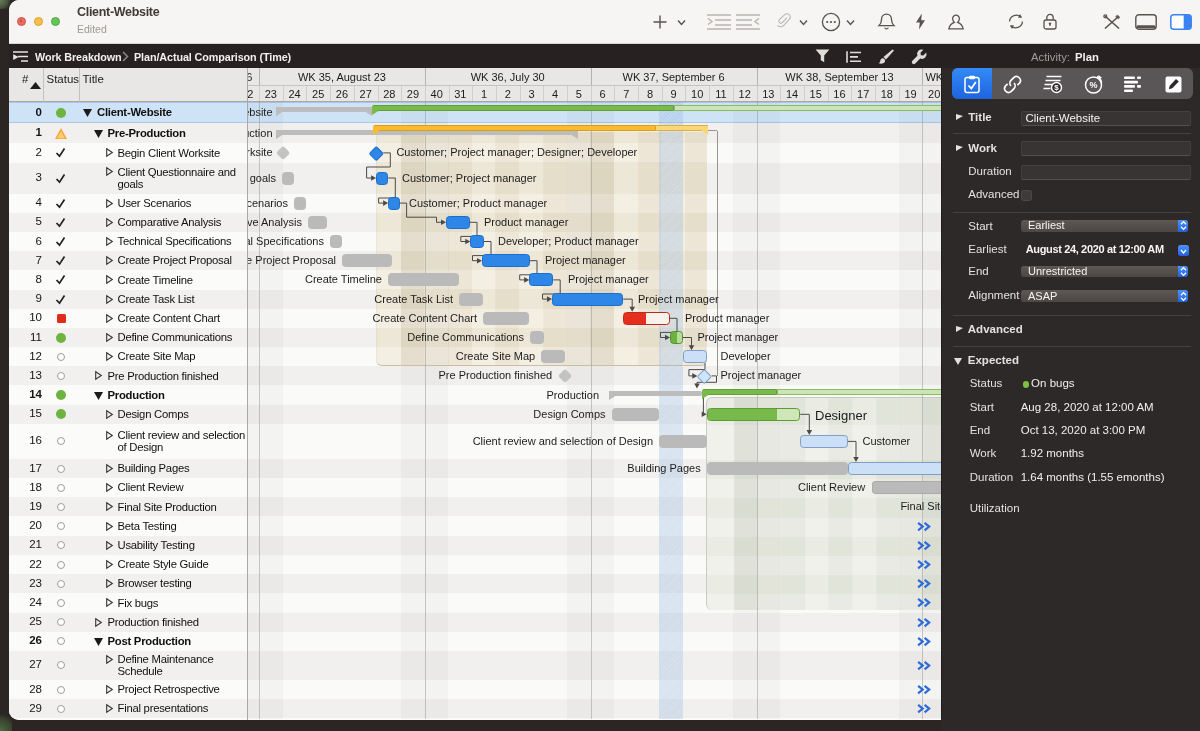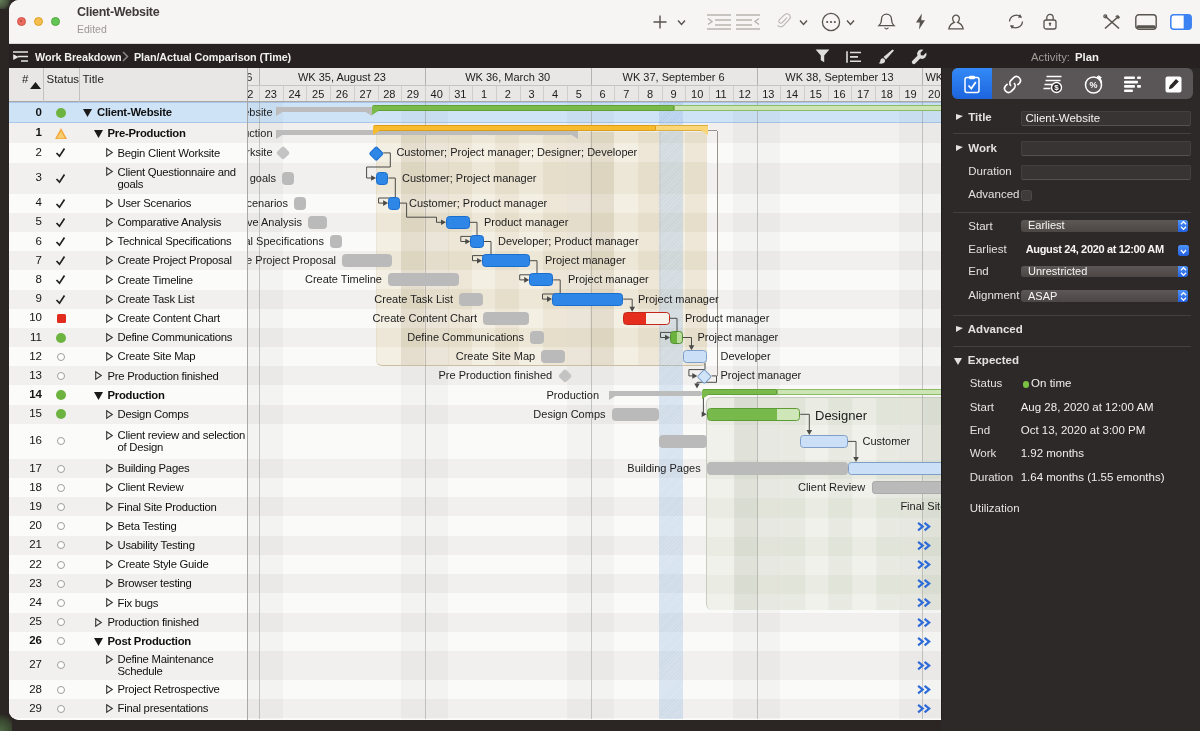--- a/index.html
+++ b/index.html
@@ -348,21 +348,21 @@
         <path d="M0.7 0.8L6.3 4.5 0.7 8.2z" stroke="#333" stroke-width="1.1" fill="none"></path>
       </svg>
       <div class="tx" style="left:108.5px;top:634.4500000000003px;font-size:11.3px;letter-spacing:-0.25px;font-weight:normal;color:#101010">Final presentations</div>
     </div>
     <div class="ab" style="left:237.5px;top:68px;width:1px;height:651.5px;background:#a9a8a5"></div>
     <div class="ab" style="left:239px;top:68px;width:693px;height:651.5px;background:#fafaf9;overflow:hidden">
       <div class="ab" style="left:0;top:0;width:100%;height:34.3px;background:#e8e7e5"></div>
       <div class="tx" style="left:-295.5px;top:3px;width:300px;text-align:right;font-size:11px;color:#1c1c1c">WK 34, August 16</div>
       <div class="tx" style="left:11.0px;top:3px;width:165.84px;text-align:center;font-size:11px;color:#1c1c1c">WK 35, August 23</div>
       <div class="ab" style="left:11.0px;top:0;width:1px;height:34.3px;background:#b3b2af"></div>
-      <div class="tx" style="left:176.8px;top:3px;width:165.84px;text-align:center;font-size:11px;color:#1c1c1c">WK 36, March 30</div>
+      <div class="tx" style="left:176.8px;top:3px;width:165.84px;text-align:center;font-size:11px;color:#1c1c1c">WK 36, July 30</div>
       <div class="ab" style="left:176.8px;top:0;width:1px;height:34.3px;background:#b3b2af"></div>
       <div class="tx" style="left:342.7px;top:3px;width:165.84px;text-align:center;font-size:11px;color:#1c1c1c">WK 37, September 6</div>
       <div class="ab" style="left:342.7px;top:0;width:1px;height:34.3px;background:#b3b2af"></div>
       <div class="tx" style="left:508.5px;top:3px;width:165.84px;text-align:center;font-size:11px;color:#1c1c1c">WK 38, September 13</div>
       <div class="ab" style="left:508.5px;top:0;width:1px;height:34.3px;background:#b3b2af"></div>
       <div class="tx" style="left:677.4px;top:3px;font-size:11px;color:#1c1c1c;white-space:nowrap">WK 39, September 20</div>
       <div class="ab" style="left:674.4px;top:0;width:1px;height:34.3px;background:#b3b2af"></div>
       <div class="ab" style="left:0;top:17.2px;width:100%;height:1px;background:#c5c4c1"></div>
       <div class="tx" style="left:-12.7px;top:19.8px;width:23.69142857142857px;text-align:center;font-size:11px;color:#1c1c1c">22</div>
       <div class="tx" style="left:11.0px;top:19.8px;width:23.69142857142857px;text-align:center;font-size:11px;color:#1c1c1c">23</div>
@@ -583,20 +583,21 @@
       <div class="tx" style="left:-324px;top:167.0px;width:400px;text-align:right;font-size:11px;color:#1c1c1c">Technical Specifications</div>
       <div class="tx" style="left:-312px;top:186.2px;width:400px;text-align:right;font-size:11px;color:#1c1c1c">Create Project Proposal</div>
       <div class="tx" style="left:-266px;top:205.4px;width:400px;text-align:right;font-size:11px;color:#1c1c1c">Create Timeline</div>
       <div class="tx" style="left:-195px;top:224.6px;width:400px;text-align:right;font-size:11px;color:#1c1c1c">Create Task List</div>
       <div class="tx" style="left:-171px;top:243.8px;width:400px;text-align:right;font-size:11px;color:#1c1c1c">Create Content Chart</div>
       <div class="tx" style="left:-124px;top:263.0px;width:400px;text-align:right;font-size:11px;color:#1c1c1c">Define Communications</div>
       <div class="tx" style="left:-112.8px;top:282.2px;width:400px;text-align:right;font-size:11px;color:#1c1c1c">Create Site Map</div>
       <div class="tx" style="left:-95.8px;top:301.4px;width:400px;text-align:right;font-size:11px;color:#1c1c1c">Pre Production finished</div>
       <div class="tx" style="left:-49px;top:320.6px;width:400px;text-align:right;font-size:11px;color:#1c1c1c">Production</div>
       <div class="tx" style="left:-42.5px;top:339.8px;width:400px;text-align:right;font-size:11px;color:#1c1c1c">Design Comps</div>
+      <div class="tx" style="left:5px;top:366.9px;width:400px;text-align:right;font-size:11px;color:#1c1c1c">Client review and selection of Design</div>
       <div class="tx" style="left:52.7px;top:394.0px;width:400px;text-align:right;font-size:11px;color:#1c1c1c">Building Pages</div>
       <div class="tx" style="left:217.2px;top:413.2px;width:400px;text-align:right;font-size:11px;color:#1c1c1c">Client Review</div>
       <div class="tx" style="left:652.4px;top:432.4px;font-size:11px;color:#1c1c1c">Final Site Production</div>
       <div class="tx" style="left:148.4px;top:78.4px;font-size:11px;color:#1c1c1c">Customer; Project manager; Designer; Developer</div>
       <div class="tx" style="left:154px;top:103.5px;font-size:11px;color:#1c1c1c">Customer; Project manager</div>
       <div class="tx" style="left:161px;top:128.6px;font-size:11px;color:#1c1c1c">Customer; Product manager</div>
       <div class="tx" style="left:236px;top:147.8px;font-size:11px;color:#1c1c1c">Product manager</div>
       <div class="tx" style="left:250px;top:167.0px;font-size:11px;color:#1c1c1c">Developer; Product manager</div>
       <div class="tx" style="left:297px;top:186.2px;font-size:11px;color:#1c1c1c">Project manager</div>
       <div class="tx" style="left:320px;top:205.4px;font-size:11px;color:#1c1c1c">Project manager</div>
@@ -771,15 +772,15 @@
       <div class="tx" style="left:27.7px;top:332.8px;font-size:11.5px;font-weight:normal;color:#e3e1df">Start</div>
       <div class="tx" style="left:78.7px;top:332.8px;font-size:11.5px;color:#f0eeec">Aug 28, 2020 at 12:00 AM</div>
       <div class="tx" style="left:27.7px;top:356.3px;font-size:11.5px;font-weight:normal;color:#e3e1df">End</div>
       <div class="tx" style="left:78.7px;top:356.3px;font-size:11.5px;color:#f0eeec">Oct 13, 2020 at 3:00 PM</div>
       <div class="tx" style="left:27.7px;top:379.2px;font-size:11.5px;font-weight:normal;color:#e3e1df">Work</div>
       <div class="tx" style="left:78.7px;top:379.2px;font-size:11.5px;color:#f0eeec">1.92 months</div>
       <div class="tx" style="left:27.7px;top:402.7px;font-size:11.5px;font-weight:normal;color:#e3e1df">Duration</div>
       <div class="tx" style="left:78.7px;top:402.7px;font-size:11.5px;color:#f0eeec">1.64 months (1.55 emonths)</div>
       <div class="tx" style="left:27.7px;top:434px;font-size:11.5px;font-weight:normal;color:#e3e1df">Utilization</div>
       <div class="ab" style="left:80.5px;top:313.09999999999997px;width:6.6px;height:6.6px;border-radius:50%;background:#7ac143"></div>
-      <div class="tx" style="left:89.1px;top:309.4px;font-size:11.5px;color:#f0eeec">On time</div>
+      <div class="tx" style="left:89.1px;top:309.4px;font-size:11.5px;color:#f0eeec">On bugs</div>
     </div>
   </div>
 <div class="ab" style="left:941px;top:718px;width:259px;height:13px;background:#2e2929"></div>
 </body></html>

